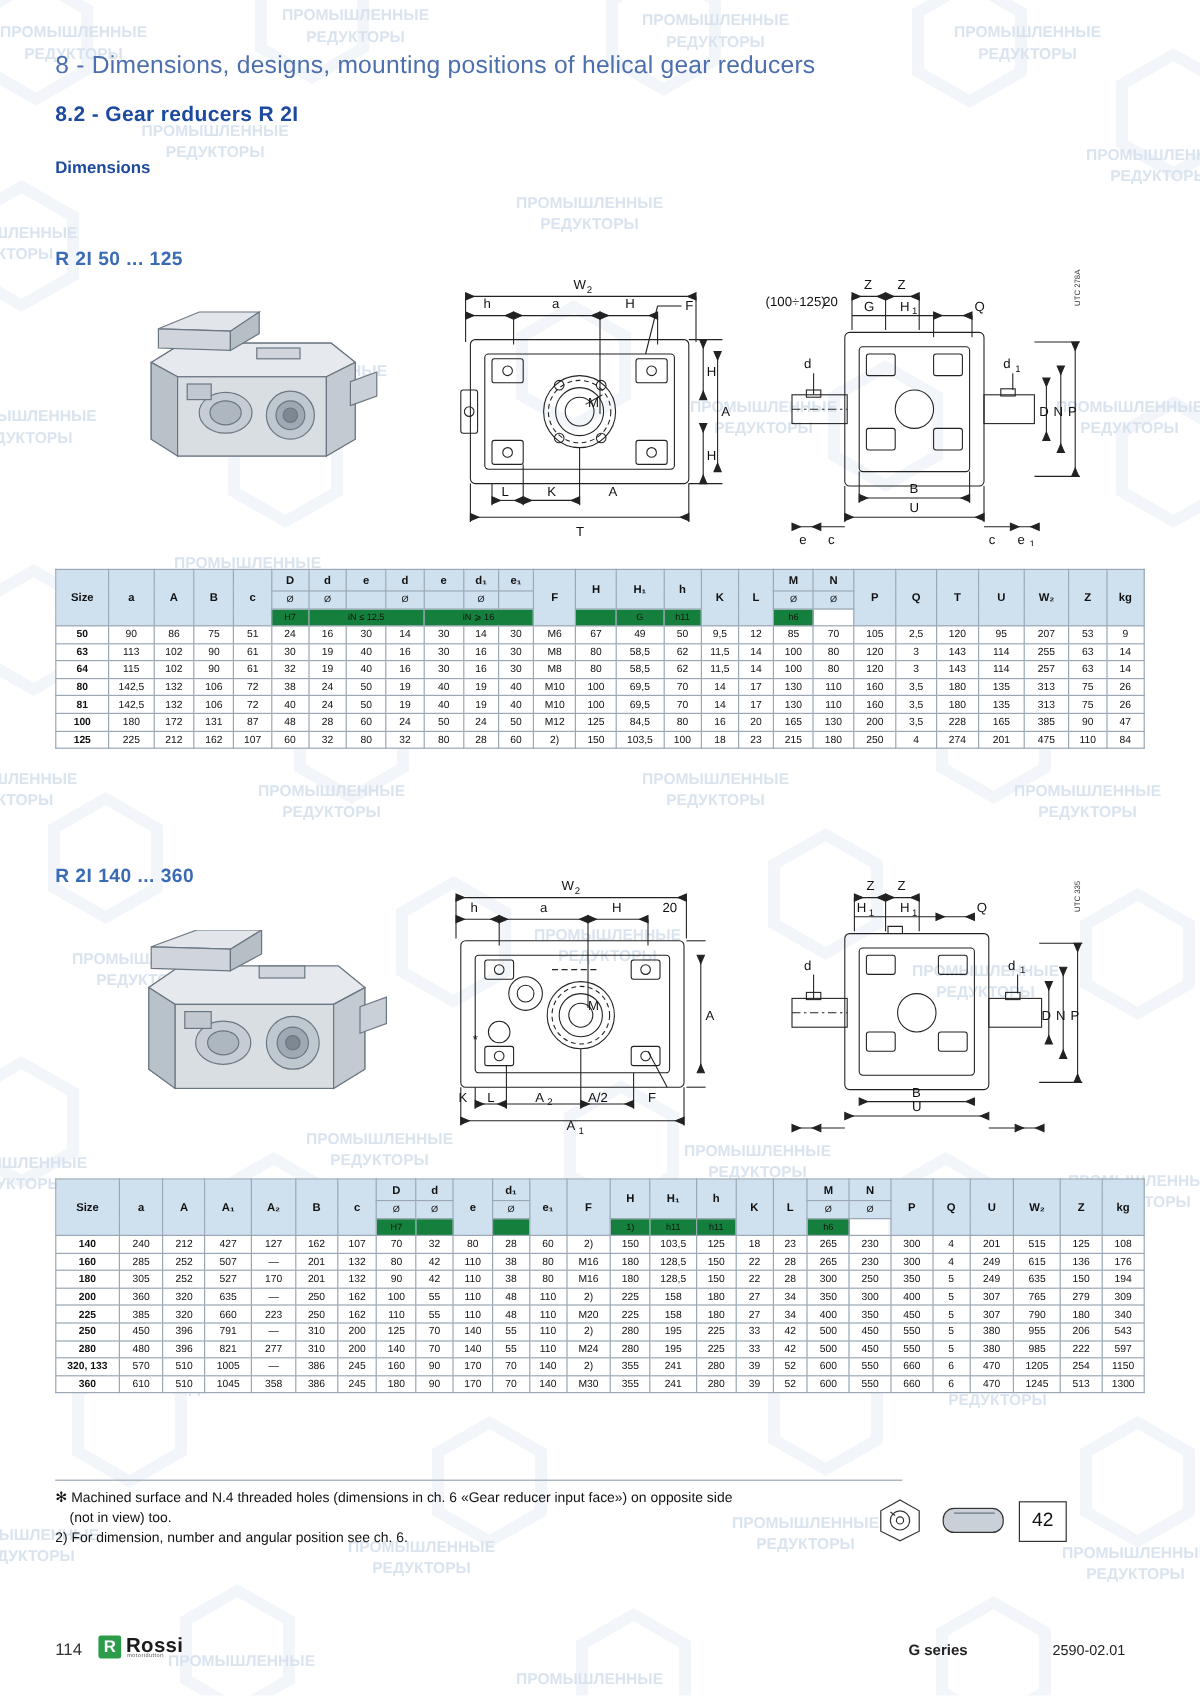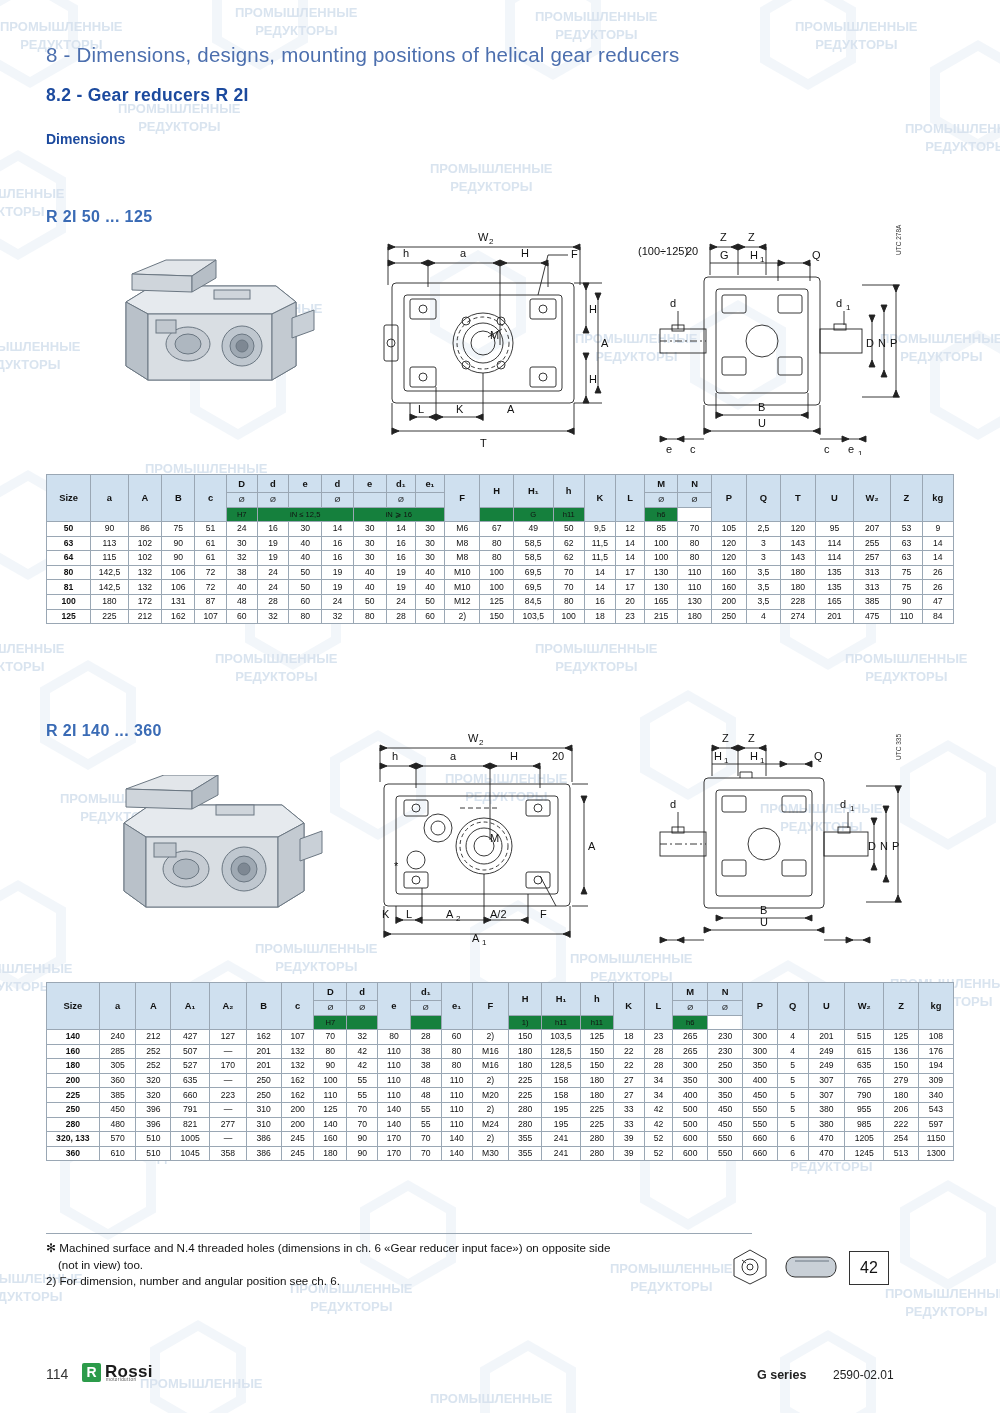--- a/index.html
+++ b/index.html
@@ -133,21 +133,21 @@
     display:flex;align-items:center;gap:4px;
   }
   .logo .r{
     width:19px;height:19px;background:#2c9b4a;color:#fff;
     font-weight:bold;font-size:14px;border-radius:2px;
     display:flex;align-items:center;justify-content:center;
   }
   .logo .txt{font-size:17px;font-weight:bold;color:#1b1b1b;letter-spacing:.3px;}
   .logo .sub{font-size:4.6px;color:#555;position:absolute;left:24px;top:15px;letter-spacing:.4px;}
   .f-series{position:absolute;left:757px;top:1368px;font-size:12.5px;font-weight:bold;color:#222;}
-  .f-code{position:absolute;left:833px;top:1368px;font-size:12px;color:#222;}
+  .f-code{position:absolute;left:877px;top:1368px;font-size:12px;color:#222;}
 
   .vcode{
     position:absolute;font-size:6.5px;color:#333;
     transform:rotate(-90deg);transform-origin:left top;white-space:nowrap;
   }
 </style>
 </head>
 <body>
 
 <div class="page">

